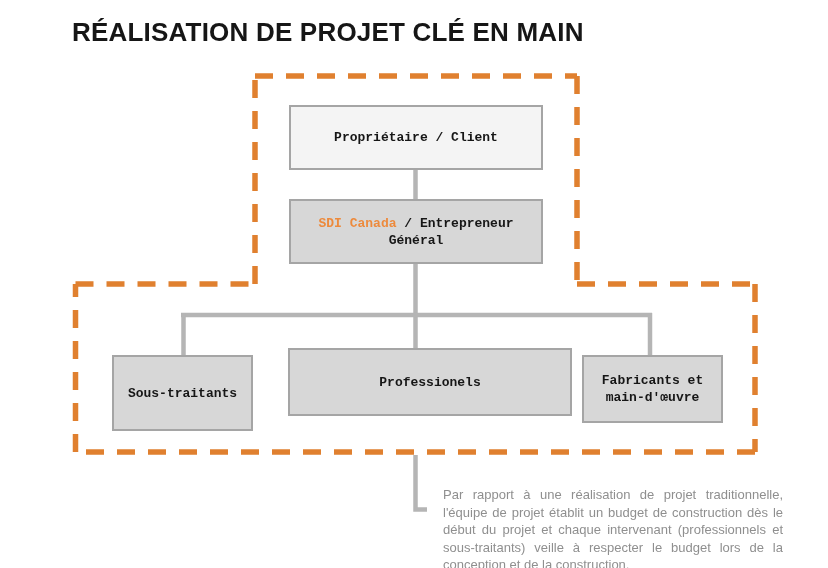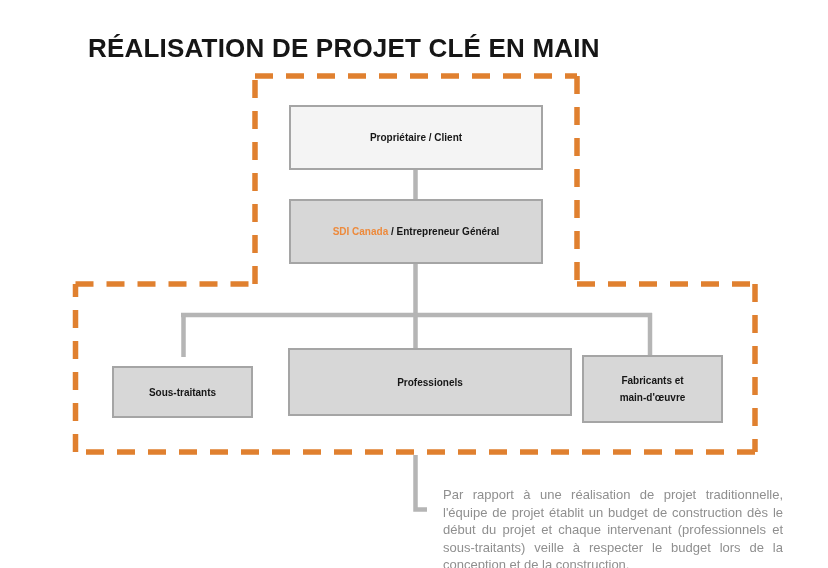--- a/index.html
+++ b/index.html
@@ -8,52 +8,53 @@
     width: 828px;
     height: 568px;
     background: #ffffff;
     font-family: "Liberation Sans", sans-serif;
     overflow: hidden;
   }
   .title {
     position: absolute;
     left: 72px;
     top: 17px;
-    margin: 16px;
+    margin: 0;
     font-size: 26px;
     font-weight: bold;
     letter-spacing: 0.2px;
     color: #161616;
     white-space: nowrap;
   }
   .lines-layer {
     position: absolute;
     left: 0; top: 0;
     width: 828px; height: 568px;
   }
   .box {
     position: absolute;
     box-sizing: border-box;
     border: 2px solid #a5a5a5;
     display: flex;
     flex-direction: column;
     align-items: center;
     justify-content: center;
     text-align: center;
-    font-size: 10px;
+    font-size: 13px;
     font-weight: bold;
     color: #161616;
     line-height: 17px;
     padding: 2px 4px;
+    font-family: Liberation Mono, monospace;
   }
   .box-light { background: #f4f4f4; }
   .box-gray  { background: #d7d7d7; }
   .box-owner        { left: 289px; top: 105px; width: 254px; height: 65px; }
   .box-gc           { left: 289px; top: 199px; width: 254px; height: 65px; }
-  .box-sub          { left: 112px; top: 366px; width: 141px; height: 52px; }
+  .box-sub          { left: 112px; top: 355px; width: 141px; height: 76px; }
   .box-prof         { left: 288px; top: 348px; width: 284px; height: 68px; }
   .box-manu         { left: 582px; top: 355px; width: 141px; height: 68px; align-items: center; }
   .brand { color: #ed8a3c; }
   .caption {
     position: absolute;
     left: 443px;
     top: 486px;
     width: 340px;
     margin: 0;
     font-size: 13px;

